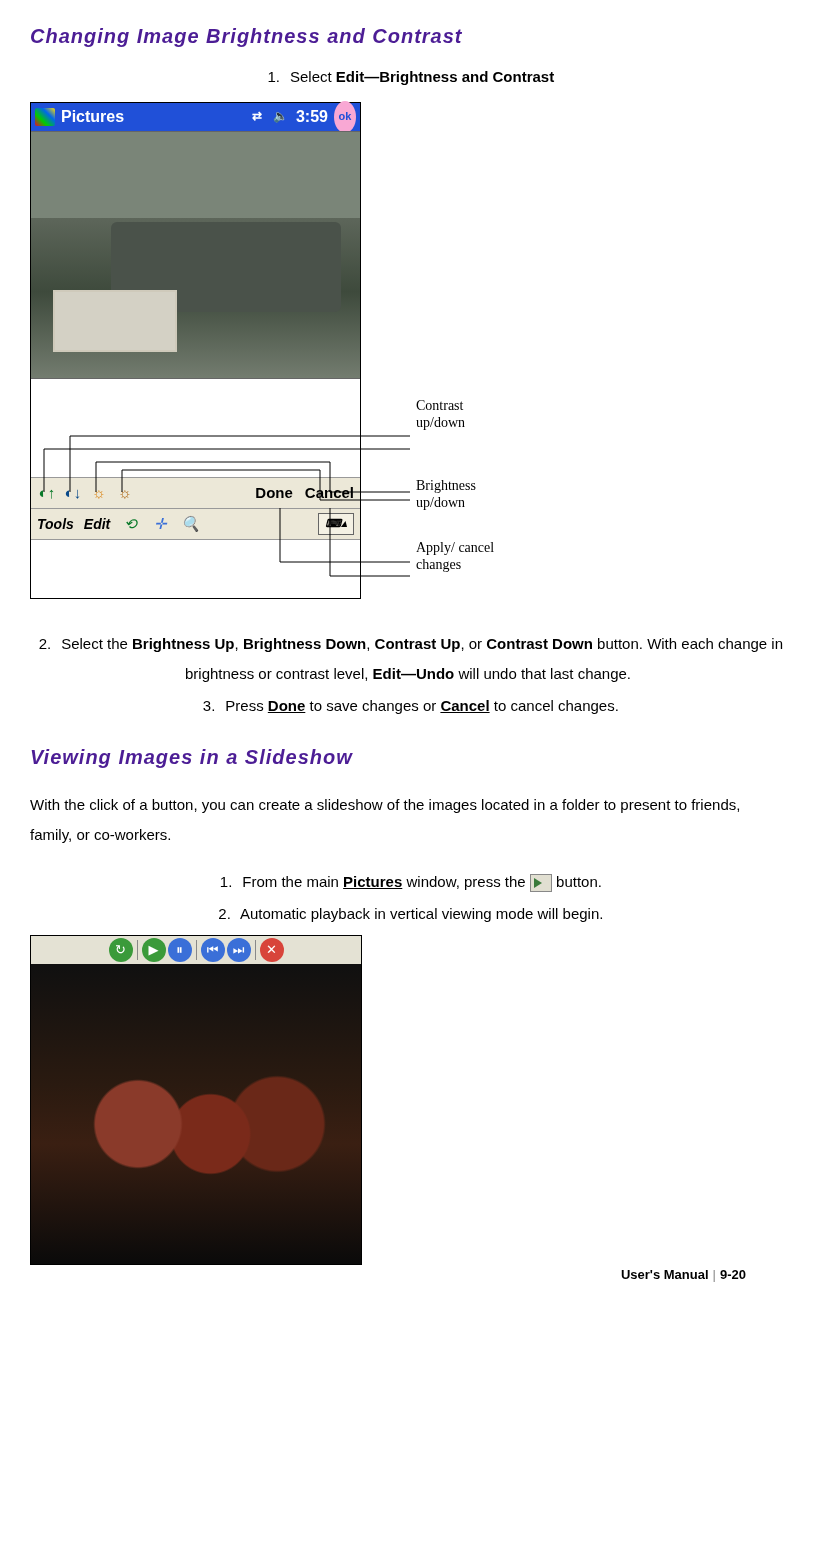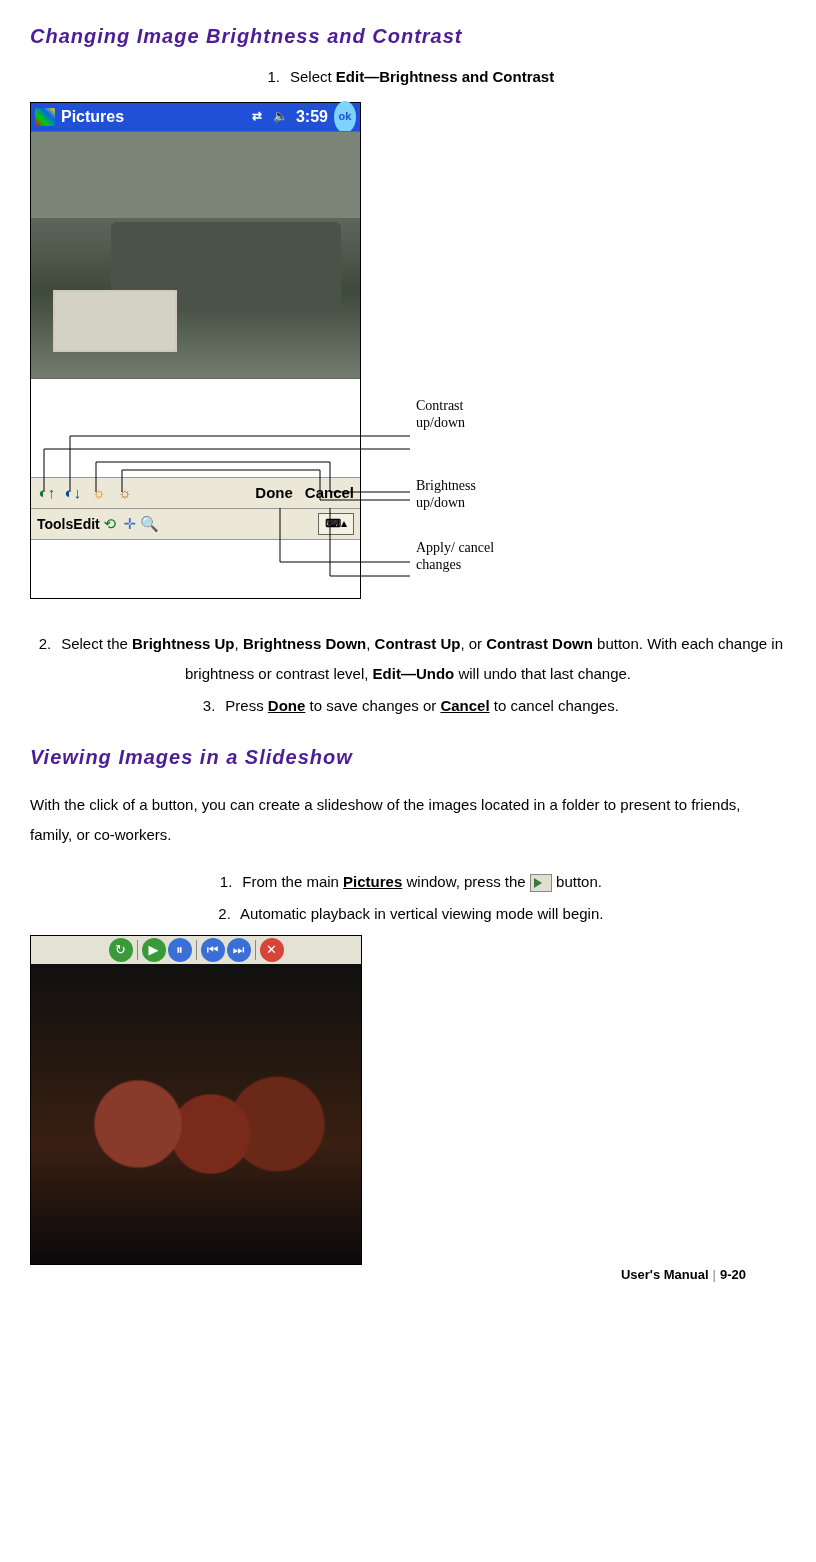--- a/index.html
+++ b/index.html
@@ -52,21 +52,21 @@
   }
   .winflag {
     width: 20px; height: 18px;
     background: linear-gradient(45deg,#e03,#0c0,#06e,#fd0);
     border-radius: 2px;
   }
   .titlebar .spacer { flex:1; }
   .tbicon { width:18px; height:14px; display:flex; align-items:center; justify-content:center; font-size:12px; }
   .okcircle {
     width:22px; height:32px; border-radius:50%;
-    background:#7dd3fc; color:#2050d8;
+    background:#f9a8d4; color:#2050d8;
     font-size:11px; font-weight:bold;
     display:flex; align-items:center; justify-content:center;
   }
   .photo {
     height: 246px;
     background:
       linear-gradient(to bottom, #7a8578 0%, #7a8578 35%, #5d665a 35%, #3e4a3c 65%, #737c6f 100%);
     position:relative;
     border-top:1px solid #666;
     border-bottom:1px solid #666;
@@ -92,20 +92,22 @@
   }
   .toolbar-edit .spacer{flex:1;}
   .ticon { width:20px; height:20px; display:flex;align-items:center;justify-content:center; font-size:15px;}
   .menubar {
     height: 30px;
     background:#ece8d8;
     border-bottom:1px solid #999;
     display:flex; align-items:center;
     padding:0 6px;
     font-size:14px; font-weight:bold;
+    gap:10px;
+    font-style:italic;
   }
   .menubar .spacer{flex:1;}
   .kbdbox{
     width:34px;height:20px;border:1px solid #666;background:#f4f1e4;
     display:flex;align-items:center;justify-content:center;font-size:11px;
   }
   .gap2 { height:58px; background:#fff; }
 
   
   .callouts { position:absolute; left:340px; top:0; width:130px; font-size:14px; line-height:1.2; }

